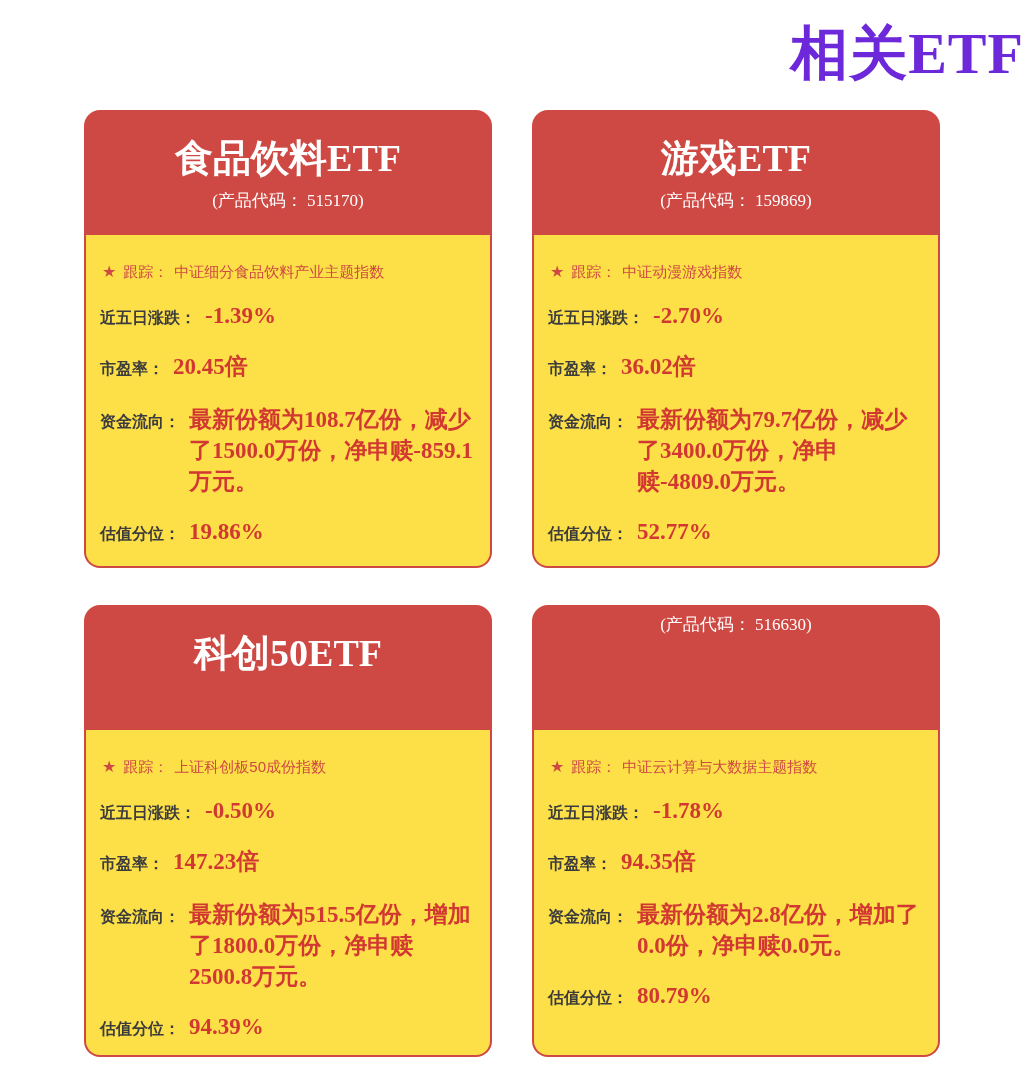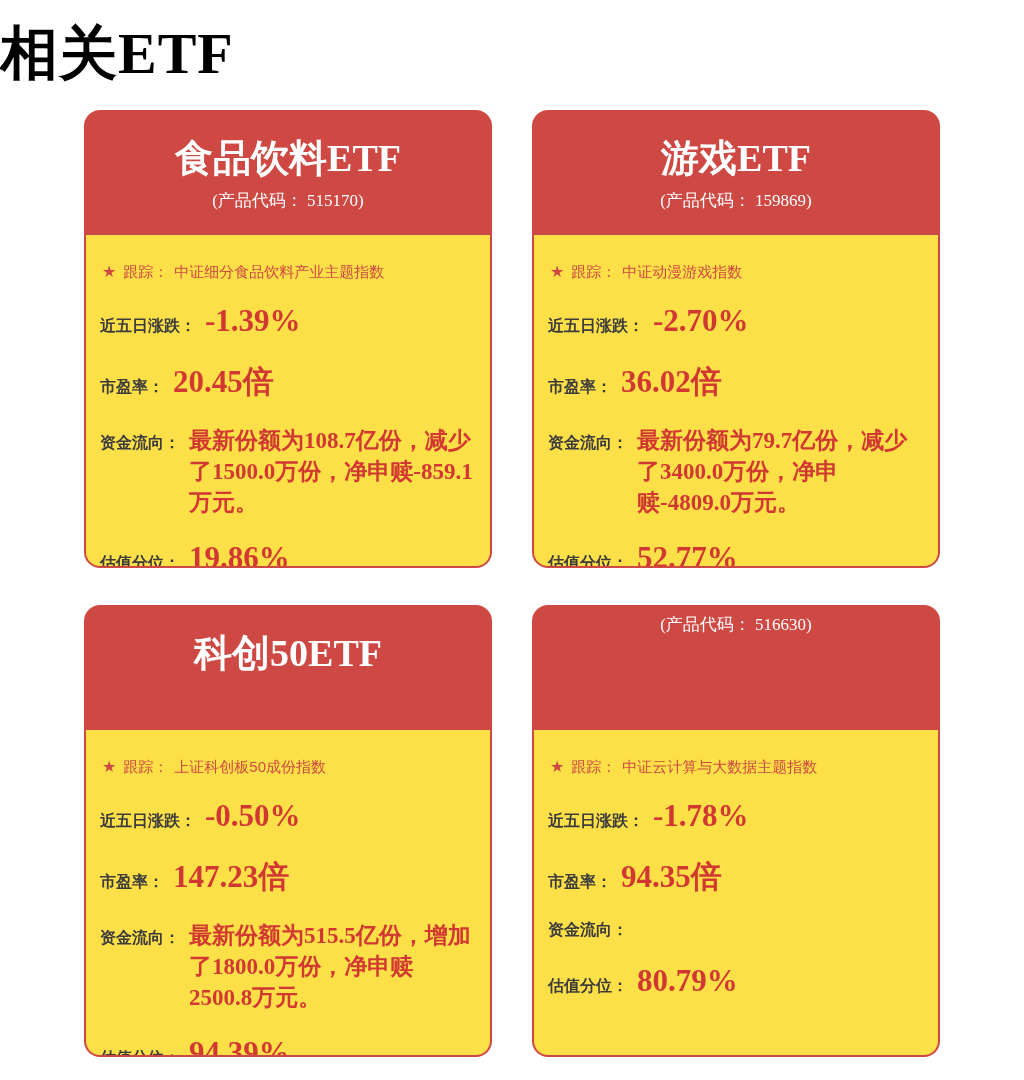--- a/index.html
+++ b/index.html
@@ -3,25 +3,25 @@
 <meta charset="utf-8">
 <style>
   * { box-sizing: border-box; margin: 0; padding: 0; }
   html, body { width: 1024px; height: 1080px; background: #ffffff; overflow: hidden; }
   body { font-family: "Liberation Sans", sans-serif; }
 
   .page-title {
     margin-top: 14px;
     height: 80px;
     line-height: 80px;
-    text-align: left;
+    text-align: right;
     font-family: "Liberation Serif", "DejaVu Serif", serif;
     font-weight: bold;
     font-size: 58px;
-    color: #000000;
+    color: #6d28d9;
     letter-spacing: 1px;
   }
 
   .cards-grid {
     width: 856px;
     margin: 16px auto 16px auto;
     display: grid;
     grid-template-columns: 408px 408px;
     column-gap: 40px;
     row-gap: 37px;
@@ -86,21 +86,21 @@
     flex: 0 0 auto;
     font-weight: bold;
     font-size: 16px;
     color: #3c3c3c;
     white-space: nowrap;
   }
   .metric-value {
     margin-left: 9px;
     font-family: "Liberation Serif", "DejaVu Serif", serif;
     font-weight: bold;
-    font-size: 31px;
+    font-size: 23px;
     color: #d23832;
   }
   .flow-row .metric-value {
     flex: 1 1 auto;
     font-size: 23px;
     line-height: 31px;
   }
 </style>
 </head>
 <body>
@@ -203,20 +203,21 @@
       <div class="metric-row">
         <span class="metric-label">近五日涨跌：</span>
         <span class="metric-value">-1.78%</span>
       </div>
       <div class="metric-row">
         <span class="metric-label">市盈率：</span>
         <span class="metric-value">94.35倍</span>
       </div>
       <div class="metric-row flow-row">
         <span class="metric-label">资金流向：</span>
+        <span class="metric-value">最新份额为2.8亿份，增加了0.0份，净申赎0.0元。</span>
       </div>
       <div class="metric-row">
         <span class="metric-label">估值分位：</span>
         <span class="metric-value">80.79%</span>
       </div>
     </div>
   </div>
 
 </div>
 

